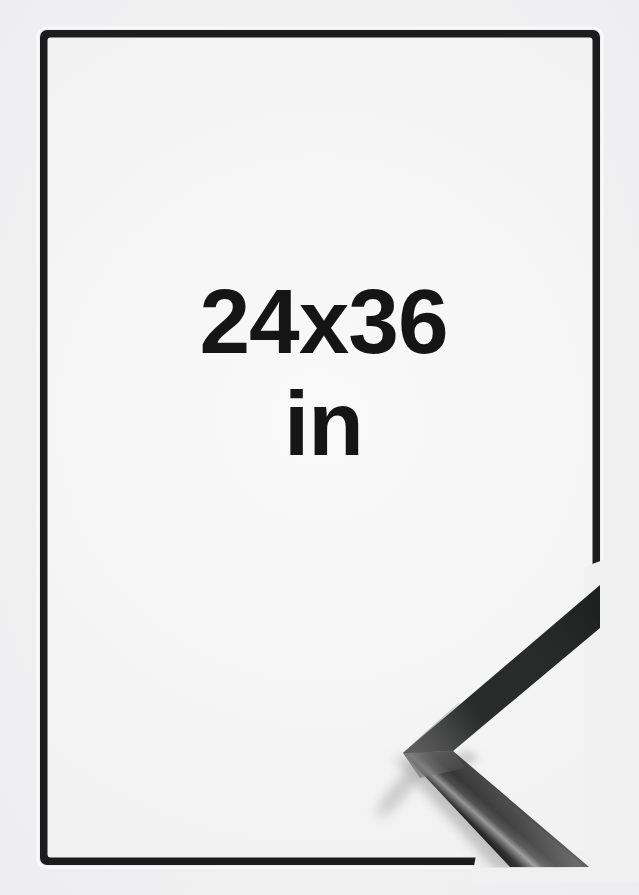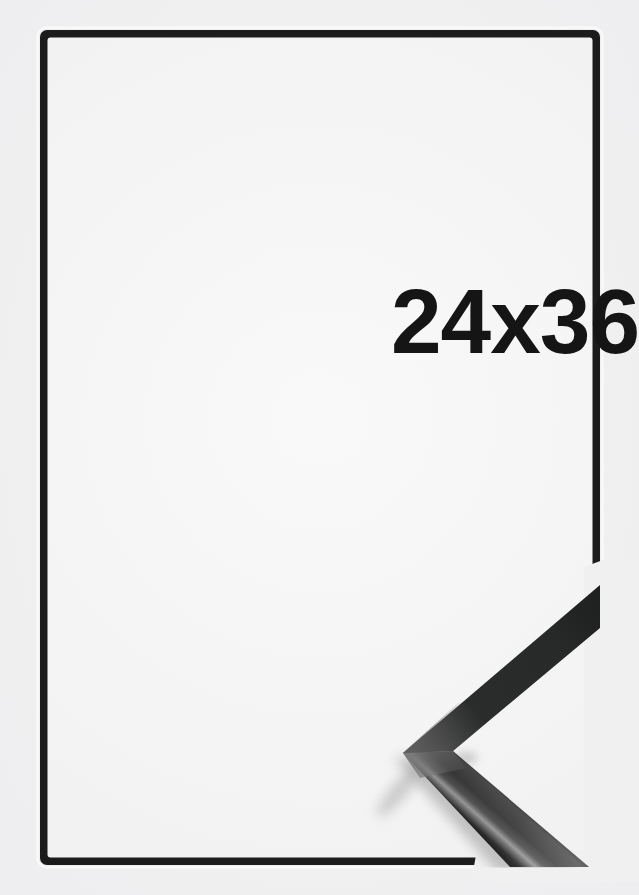--- a/index.html
+++ b/index.html
@@ -12,21 +12,21 @@
   body{background:var(--bg);font-family:"Liberation Sans",sans-serif;}
   .stage{
     position:relative;
     width:639px;height:895px;
     overflow:hidden;
     background:radial-gradient(ellipse at 50% 47%, #f3f3f4 0%, var(--bg) 62%, #eeeef0 100%);
   }
   .stage svg{position:absolute;inset:0;display:block;}
   .size-label{
     position:absolute;left:8px;right:0;top:271px;
-    text-align:right;
+    text-align:center;
     font-weight:700;
     font-size:91px;
     line-height:102px;
     letter-spacing:-1px;
     color:var(--label-text);
     user-select:none;
   }
 </style>
 </head>
 <body>
@@ -109,15 +109,16 @@
 
       <polygon points="403,753 453,751 466,768 420,778" fill="url(#miterFacet)"></polygon>
 
       <polygon points="403,753 600,585 600,628 453,751" fill="url(#topGrad)"></polygon>
       <polygon points="403,753 453,751 505,708 458,703" fill="url(#topWedge)"></polygon>
     </g>
   </svg>
 
   <div class="size-label">
     <div>24x36</div>
+    <div>in</div>
   </div>
 
 </div>
 
 </body></html>

